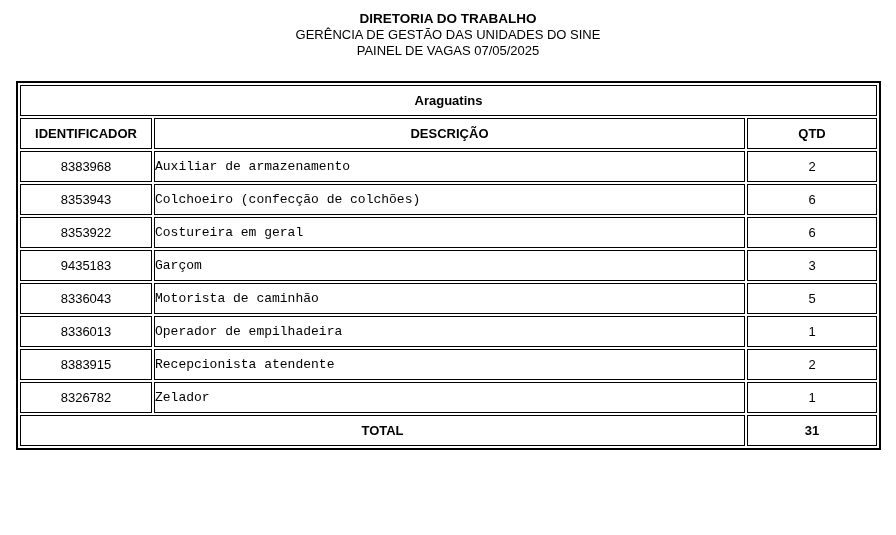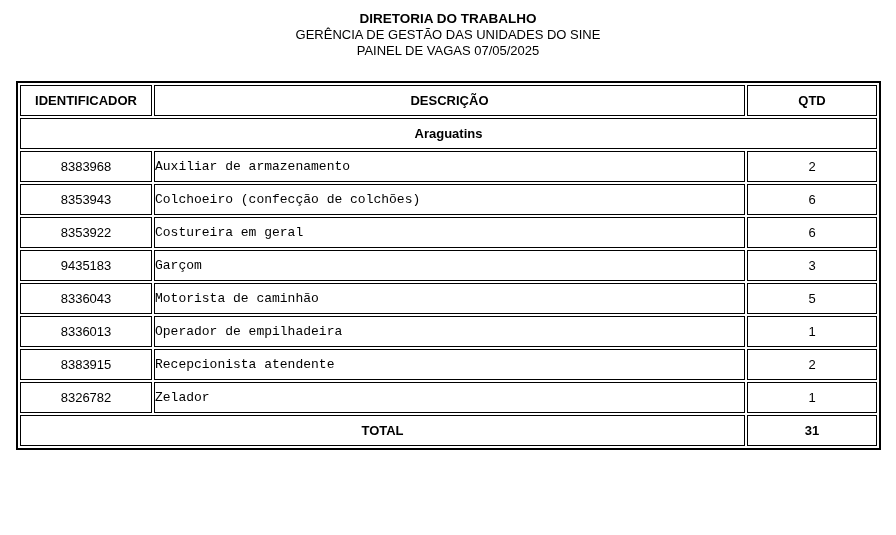--- a/index.html
+++ b/index.html
@@ -66,26 +66,26 @@
   </div>
 
   <table class="vacancies">
     <colgroup>
       <col class="c-id">
       <col>
       <col class="c-qtd">
     </colgroup>
     <thead>
       <tr>
+        <th colspan="3">Araguatins</th>
+      </tr>
+      <tr>
         <th>IDENTIFICADOR</th>
         <th>DESCRIÇÃO</th>
         <th>QTD</th>
-      </tr>
-      <tr>
-        <th colspan="3">Araguatins</th>
       </tr>
     </thead>
     <tbody>
   <tr>
     <td class="cell-center">8383968</td>
     <td class="cell-left">Auxiliar de armazenamento</td>
     <td class="cell-center">2</td>
   </tr>
 
 

